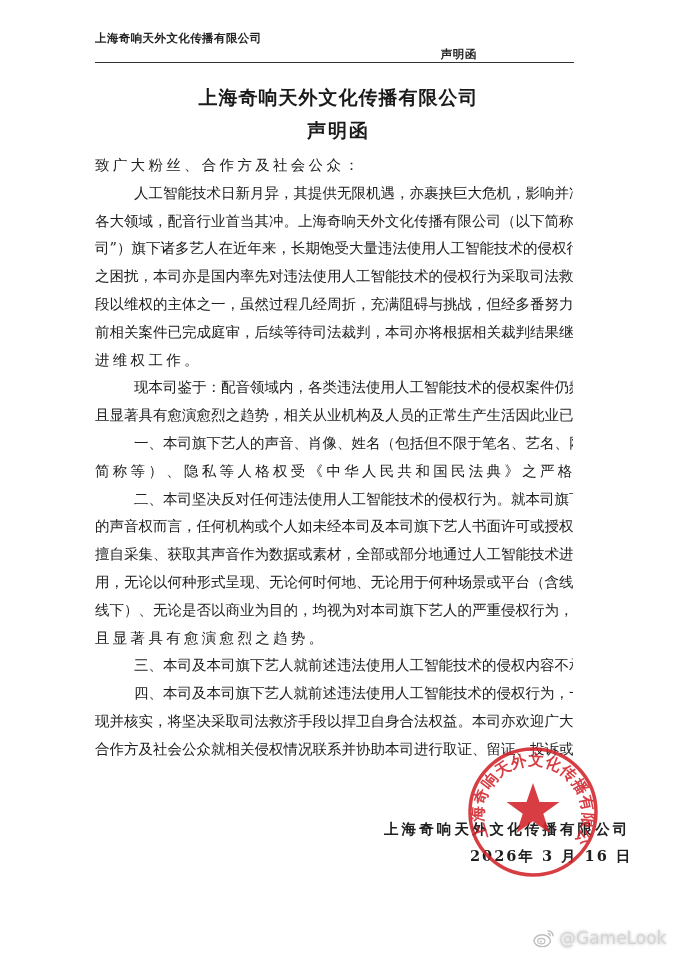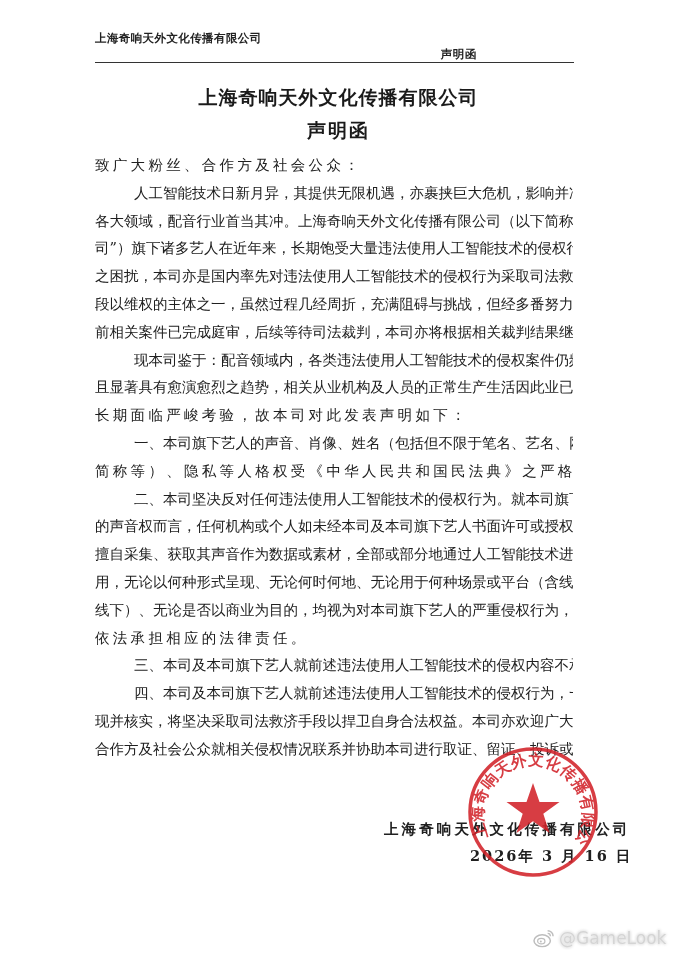--- a/index.html
+++ b/index.html
@@ -53,31 +53,31 @@
   <div class="subtitle">声明函</div>
 
   <div class="body" id="body-lines">
       <div class="line last">致广大粉丝、合作方及社会公众：</div>
       <div class="line indent">人工智能技术日新月异，其提供无限机遇，亦裹挟巨大危机，影响并冲击着</div>
       <div class="line">各大领域，配音行业首当其冲。上海奇响天外文化传播有限公司（以下简称“本</div>
       <div class="line">司”）旗下诸多艺人在近年来，长期饱受大量违法使用人工智能技术的侵权行为</div>
       <div class="line">之困扰，本司亦是国内率先对违法使用人工智能技术的侵权行为采取司法救济手</div>
       <div class="line">段以维权的主体之一，虽然过程几经周折，充满阻碍与挑战，但经多番努力，目</div>
       <div class="line">前相关案件已完成庭审，后续等待司法裁判，本司亦将根据相关裁判结果继续推</div>
+      <div class="line last">进维权工作。</div>
       <div class="line indent">现本司鉴于：配音领域内，各类违法使用人工智能技术的侵权案件仍频发，</div>
       <div class="line">且显著具有愈演愈烈之趋势，相关从业机构及人员的正常生产生活因此业已且将</div>
-      <div class="line last">长期面临严峻考验，故本司对此发表声明如下：</div>
       <div class="line indent">一、本司旗下艺人的声音、肖像、姓名（包括但不限于笔名、艺名、网名、</div>
       <div class="line last">简称等）、隐私等人格权受《中华人民共和国民法典》之严格保护。</div>
       <div class="line indent">二、本司坚决反对任何违法使用人工智能技术的侵权行为。就本司旗下艺人</div>
       <div class="line">的声音权而言，任何机构或个人如未经本司及本司旗下艺人书面许可或授权，即</div>
       <div class="line">擅自采集、获取其声音作为数据或素材，全部或部分地通过人工智能技术进行使</div>
       <div class="line">用，无论以何种形式呈现、无论何时何地、无论用于何种场景或平台（含线上与</div>
       <div class="line">线下）、无论是否以商业为目的，均视为对本司旗下艺人的严重侵权行为，均须</div>
-      <div class="line last">依法承担相应的法律责任。</div>
+      <div class="line last">且显著具有愈演愈烈之趋势。</div>
       <div class="line indent">三、本司及本司旗下艺人就前述违法使用人工智能技术的侵权内容不承担任</div>
       <div class="line indent">四、本司及本司旗下艺人就前述违法使用人工智能技术的侵权行为，一经发</div>
       <div class="line">现并核实，将坚决采取司法救济手段以捍卫自身合法权益。本司亦欢迎广大粉丝、</div>
       <div class="line">合作方及社会公众就相关侵权情况联系并协助本司进行取证、留证、投诉或举报</div>
     </div>
 
   <div class="sign-company">上海奇响天外文化传播有限公司</div>
   <div class="sign-date">2026年 3 月 16 日</div>
 
   <svg class="stamp" viewBox="0 0 134 134">

